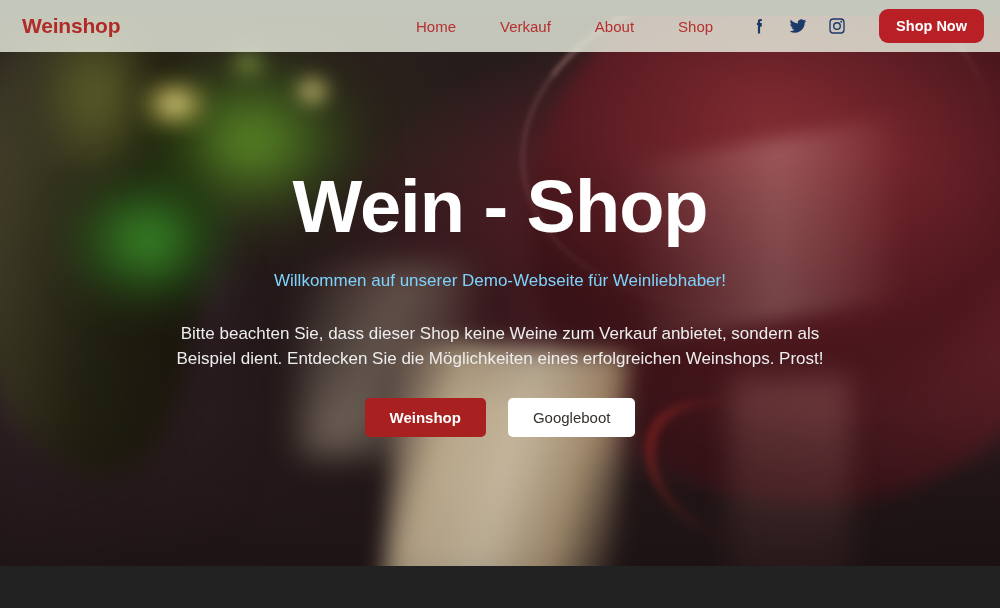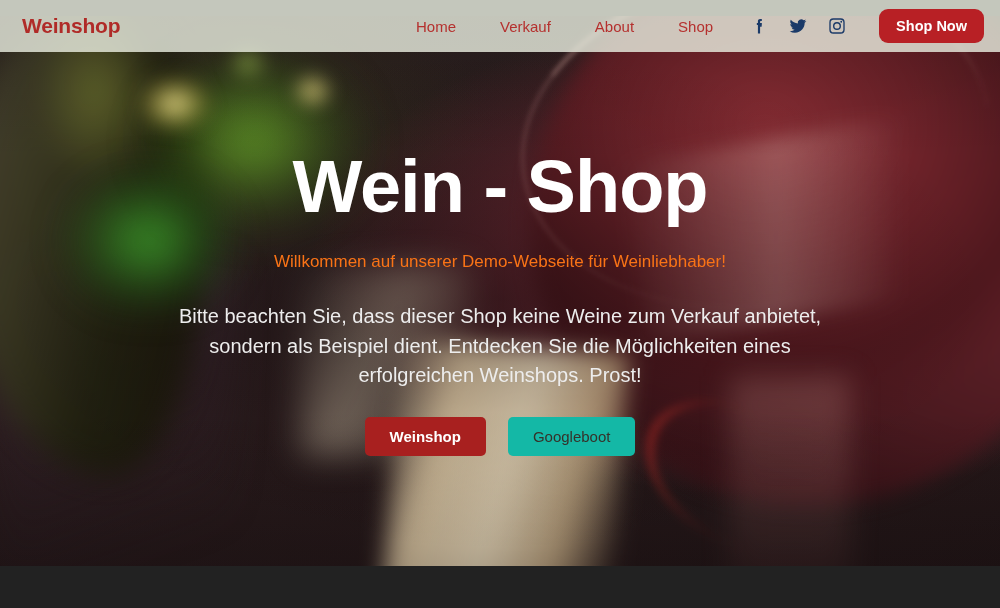--- a/index.html
+++ b/index.html
@@ -181,38 +181,38 @@
     text-align:center;
     z-index:10;
     padding-top:6px;
   }
   .hero-title {
     font-size:74px; font-weight:bold; color:#ffffff;
     letter-spacing:-1px; line-height:1.05;
     margin-bottom:26px;
   }
   .hero-lead {
-    font-size:17px; color:#f97316;
+    font-size:17px; color:#7dd3fc;
     margin-bottom:30px;
   }
   .hero-para {
-    font-size:20px; color:#ededed;
+    font-size:17px; color:#ededed;
     line-height:1.48;
     max-width:680px;
     margin-bottom:26px;
   }
   .hero-btns { display:flex; gap:22px; }
   .btn {
     border:none; border-radius:5px;
     font-size:15px;
     padding:11px 25px;
     cursor:pointer; white-space:nowrap;
   }
   .btn-primary { background:#a8201f; color:#ffffff; font-weight:bold; }
-  .btn-warning { background:#14b8a6; color:#35322a; }
+  .btn-warning { background:#ffffff; color:#35322a; }
 
   
   .footer-strip {
     position:absolute; left:0; top:566px;
     width:1000px; height:42px;
     background:#222222;
   }
 </style>
 </head>
 <body>

